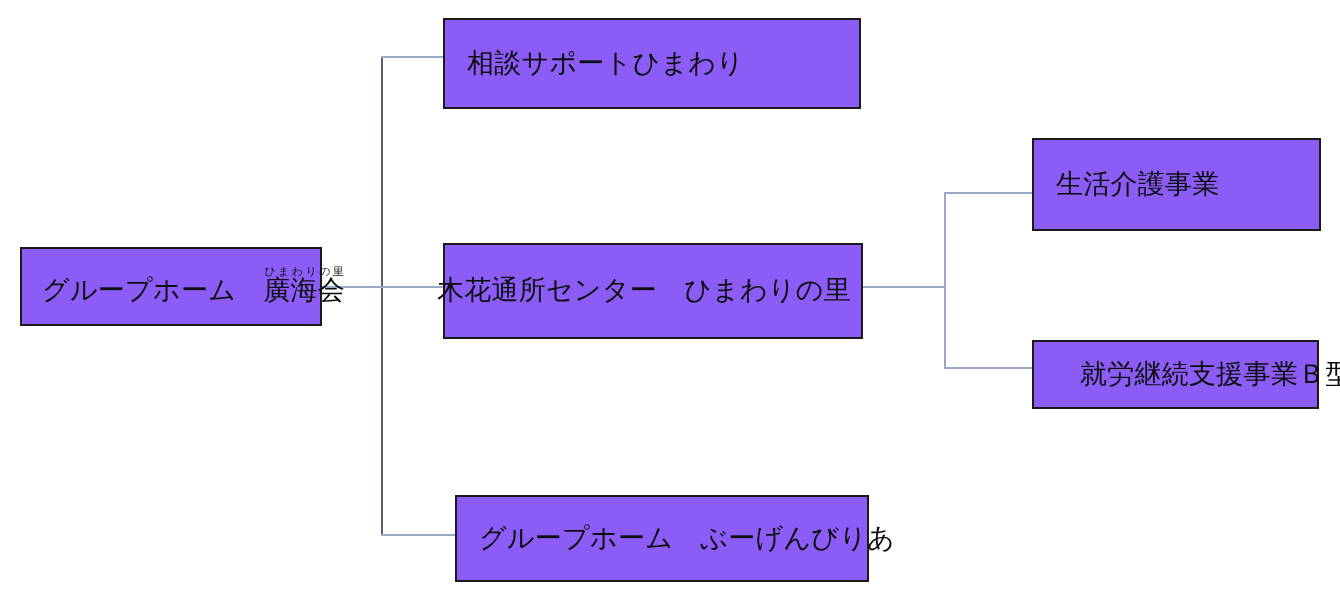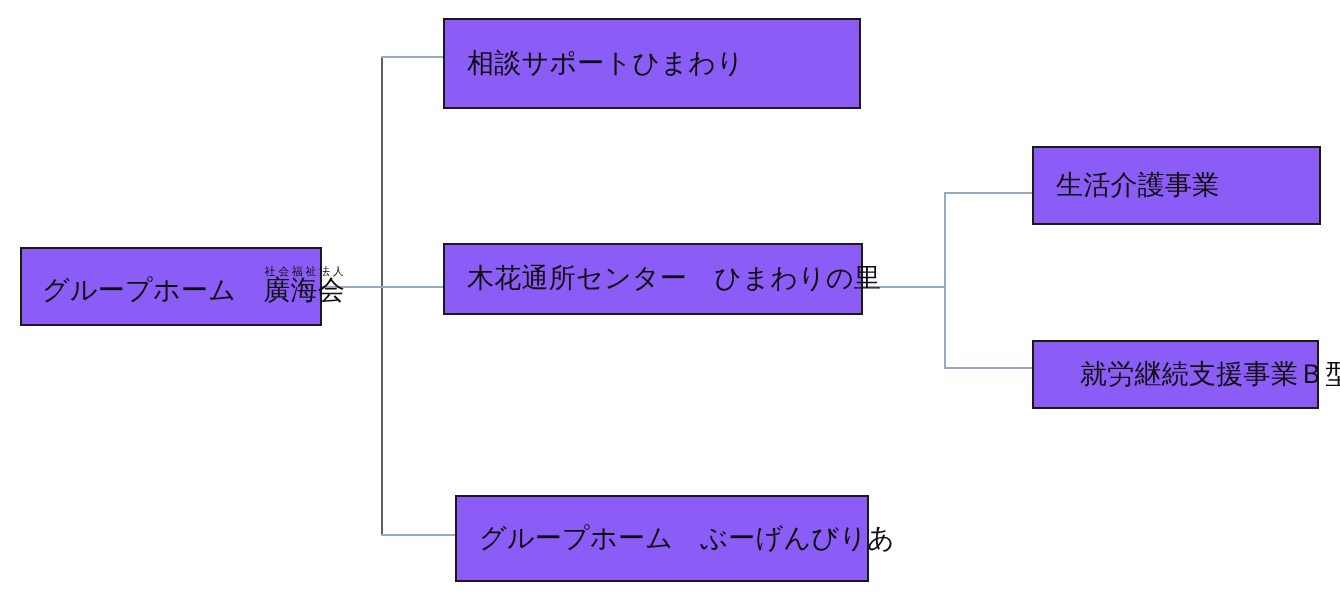--- a/index.html
+++ b/index.html
@@ -59,23 +59,23 @@
     line-height: 1;
     letter-spacing: 0.02em;
     color: #0d0d0d;
     font-family: "Liberation Serif", "DejaVu Serif", serif;
     transform: translateY(1px);
   }
 
   
   #node-root      { left: 20px;   top: 247px; width: 302px; height: 79px;  }
   #node-soudan    { left: 443px;  top: 18px;  width: 418px; height: 91px;  }
-  #node-kihana    { left: 443px;  top: 243px; width: 420px; height: 72px;  }
+  #node-kihana    { left: 443px;  top: 243px; width: 420px; height: 96px; justify-content: flex-end;  }
   #node-group     { left: 455px;  top: 495px; width: 414px; height: 87px; align-items: center;  }
-  #node-seikatsu  { left: 1032px; top: 146px; width: 289px; height: 79px;  }
+  #node-seikatsu  { left: 1032px; top: 138px; width: 289px; height: 93px;  }
   #node-shuro     { left: 1032px; top: 340px; width: 287px; height: 69px; padding-left: 24px;  }
 
   
   .line {
     position: absolute;
     z-index: 1;
   }
   .line.h {
     height: 2px;
   }
@@ -123,21 +123,21 @@
 
   <div class="line h light" id="line-kihana-r"></div>
 
   <div class="line v light" id="line-subtrunk-v"></div>
 
   <div class="line h light" id="line-seikatsu-h"></div>
 
   <div class="line h light" id="line-shuro-h"></div>
 
   <div class="node root" id="node-root">
-    <span class="node-label"><span>グループホーム　</span><ruby><span>廣海会</span><rt>社会福祉法人</rt></ruby></span>
+    <span class="node-label"><span>グループホーム　</span><ruby><span>廣海会</span><rt>ひまわりの里</rt></ruby></span>
   </div>
 
   <div class="node" id="node-soudan">
     <span class="node-label">相談サポートひまわり</span>
   </div>
 
   <div class="node" id="node-kihana">
     <span class="node-label">木花通所センター　ひまわりの里</span>
   </div>
 

